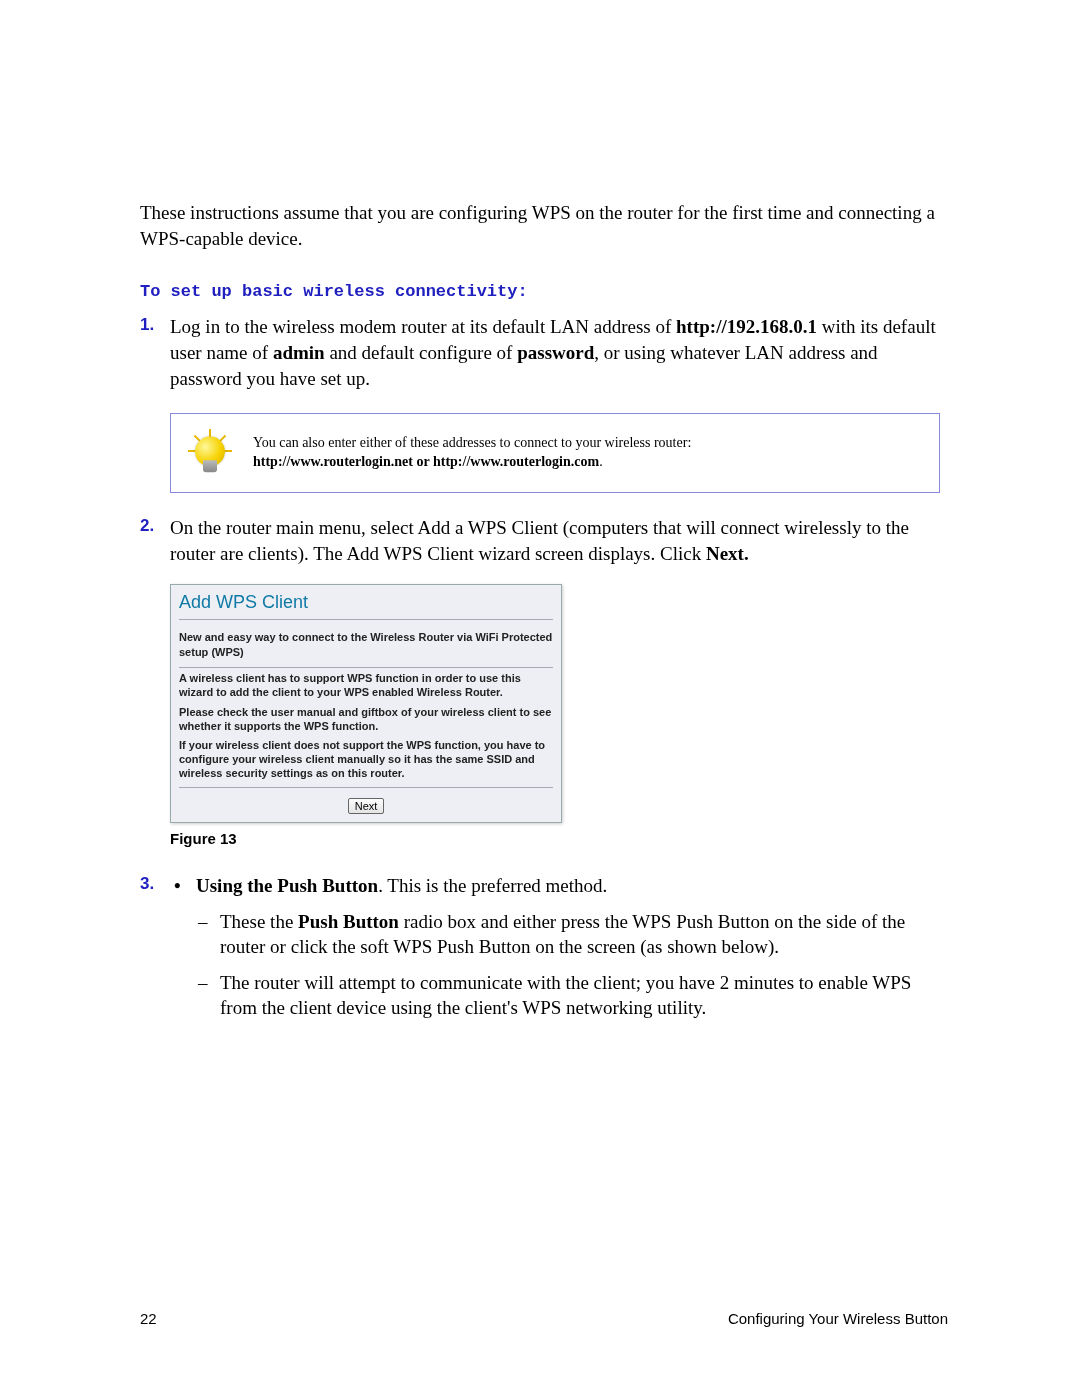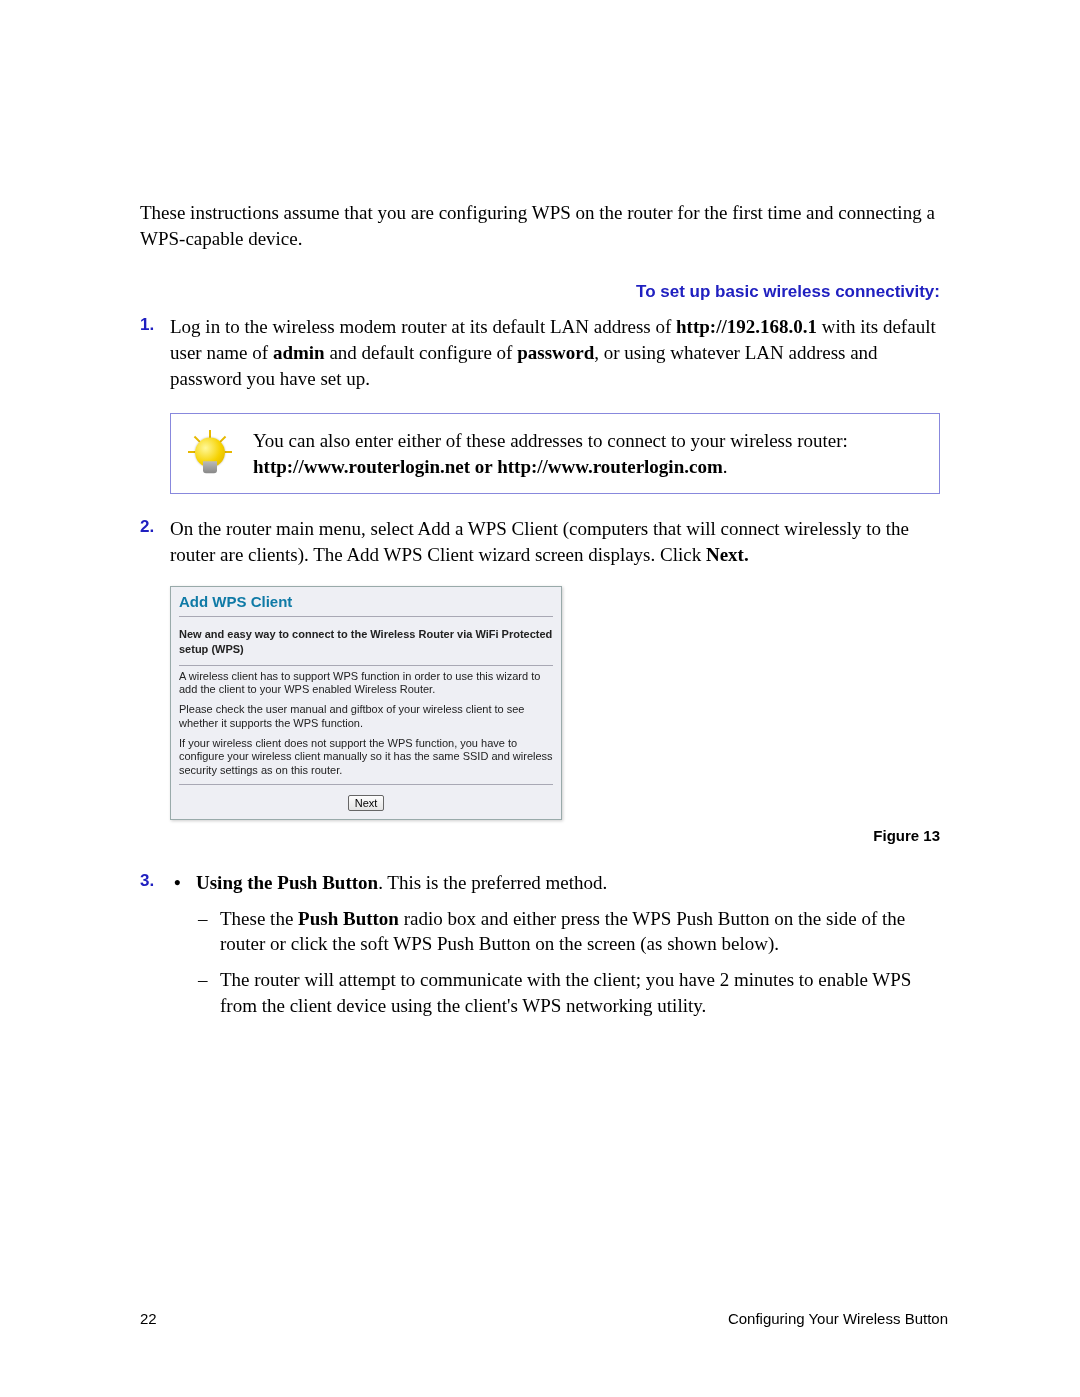--- a/index.html
+++ b/index.html
@@ -16,25 +16,24 @@
     box-sizing: border-box;
     padding: 200px 140px 0 140px;
   }
   .content {
     font-size: 19px;
     line-height: 1.35;
   }
   p { margin: 0 0 14px 0; }
   .section-heading {
     color: #2020c0;
-    font-family: Liberation Sans, sans-serif;
+    font-family: Liberation Mono, monospace;
     font-weight: bold;
     font-size: 17px;
     margin: 30px 0 10px 0;
-    text-align: right;
   }
 
   ol.steps {
     list-style: none;
     padding: 0;
     margin: 0;
   }
   ol.steps > li {
     position: relative;
     padding-left: 30px;
@@ -90,65 +89,64 @@
     width: 2px; height: 8px;
     background: #e6b800;
     transform-origin: 50% 22px;
   }
   .ray.r1 { transform: translate(-50%, -24px) rotate(0deg); }
   .ray.r2 { transform: translate(-50%, -24px) rotate(45deg); }
   .ray.r3 { transform: translate(-50%, -24px) rotate(-45deg); }
   .ray.r4 { transform: translate(-50%, -24px) rotate(90deg); }
   .ray.r5 { transform: translate(-50%, -24px) rotate(-90deg); }
 
-  .tip-text { font-size: 19px; }
+  .tip-text { font-size: 14px; }
 
   
   .wps-panel {
     margin: 14px 0 6px 30px;
     width: 390px;
     font-family: Arial, Helvetica, sans-serif;
     font-size: 11px;
     color: #222;
     background: #eeeff4;
     border: 1px solid #9aa;
     box-shadow: 1px 1px 3px rgba(0,0,0,0.2);
   }
   .wps-title {
     color: #0f7aa6;
-    font-weight: bold;
-    font-size: 15px;
+    font-weight: normal;
+    font-size: 18px;
     padding: 5px 8px 0 8px;
   }
   .wps-hr {
     border: none;
     border-top: 1px solid #a8a8b4;
     margin: 4px 8px;
   }
   .wps-block { padding: 0 8px; }
   .wps-intro { font-weight: bold; margin: 10px 0 8px 0; }
-  .wps-p { margin: 0 0 6px 0; line-height: 1.25; }
+  .wps-p { margin: 0 0 6px 0; line-height: 1.25; font-weight: bold; }
   .wps-btn-row { text-align: center; padding: 6px 0 8px 0; }
   .wps-btn {
     font-family: Arial, Helvetica, sans-serif;
     font-size: 11px;
     padding: 1px 6px;
     background: linear-gradient(#fdfdfd, #e4e4e4);
     border: 1px solid #666;
     border-radius: 2px;
     cursor: pointer;
     text-align: right;
   }
 
   .figure-caption {
     font-family: Arial, Helvetica, sans-serif;
     font-weight: bold;
     font-size: 15px;
     margin: 4px 0 24px 30px;
-    text-align: right;
   }
 
   ul.bullets {
     list-style: none;
     padding: 0;
     margin: 10px 0 0 0;
   }
   ul.bullets > li {
     position: relative;
     padding-left: 26px;

